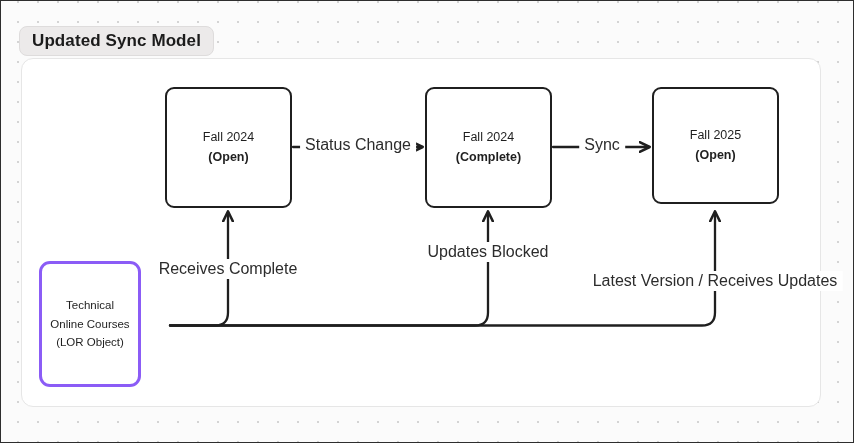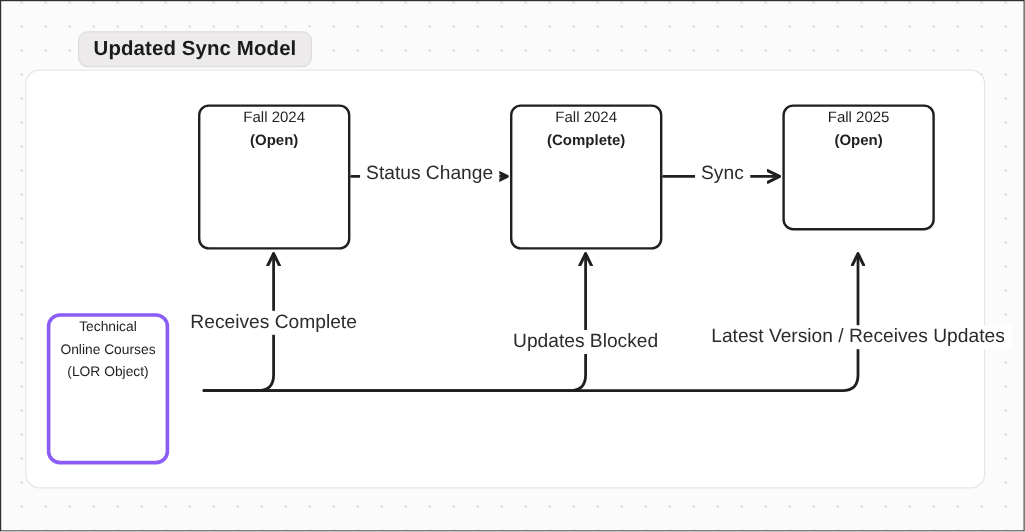--- a/index.html
+++ b/index.html
@@ -36,21 +36,20 @@
     display: flex;
     align-items: center;
     background: #eceaea;
     border: 1px solid #dedcdc;
     border-radius: 8px;
     font-size: 17px;
     font-weight: bold;
     color: #1b1b1b;
     letter-spacing: .1px;
     white-space: nowrap;
-    margin-left: 46px;
   }
 
   
   #panel {
     position: absolute;
     left: 20px;
     top: 57px;
     width: 798px;
     height: 347px;
     background: #ffffff;
@@ -61,33 +60,34 @@
   
   .node {
     position: absolute;
     box-sizing: border-box;
     background: #ffffff;
     border: 2.5px solid #1f1f1f;
     border-radius: 9px;
     display: flex;
     flex-direction: column;
     align-items: center;
+    justify-content: center;
     text-align: center;
     color: #1f1f1f;
     font-size: 12.5px;
     line-height: 1.55;
     z-index: 4;
   }
   .node .sub {
     font-weight: bold;
   }
 
   #node-fall2024-open     { left: 164px; top: 86px;  width: 127px; height: 121px; }
   #node-fall2024-complete { left: 424px; top: 86px;  width: 127px; height: 121px; }
-  #node-fall2025-open     { left: 651px; top: 86px;  width: 127px; height: 105px; }
+  #node-fall2025-open     { left: 651px; top: 86px;  width: 127px; height: 117px; }
 
   #node-lor {
     left: 38px;
     top: 260px;
     width: 102px;
     height: 126px;
     border-color: #8b5cf6;
     border-width: 3px;
     border-radius: 11px;
     font-size: 11.5px;
@@ -113,21 +113,21 @@
     color: #2c2c2c;
     background: #ffffff;
     white-space: nowrap;
     padding: 1px 5px;
     z-index: 3;
     transform: translate(-50%, -50%);
   }
   #label-status-change { left: 357px; top: 144px; }
   #label-copy          { left: 601px; top: 144px; }
   #label-receives-updates   { left: 227px; top: 268px; }
-  #label-updates-blocked    { left: 487px; top: 284px; }
+  #label-updates-blocked    { left: 487px; top: 251px; }
   #label-latest-version     { left: 714px; top: 280px; }
 </style>
 </head>
 <body>
 
 <div id="canvas">
 
   <div id="title-chip">
     <span>Updated Sync Model</span>
   </div>

